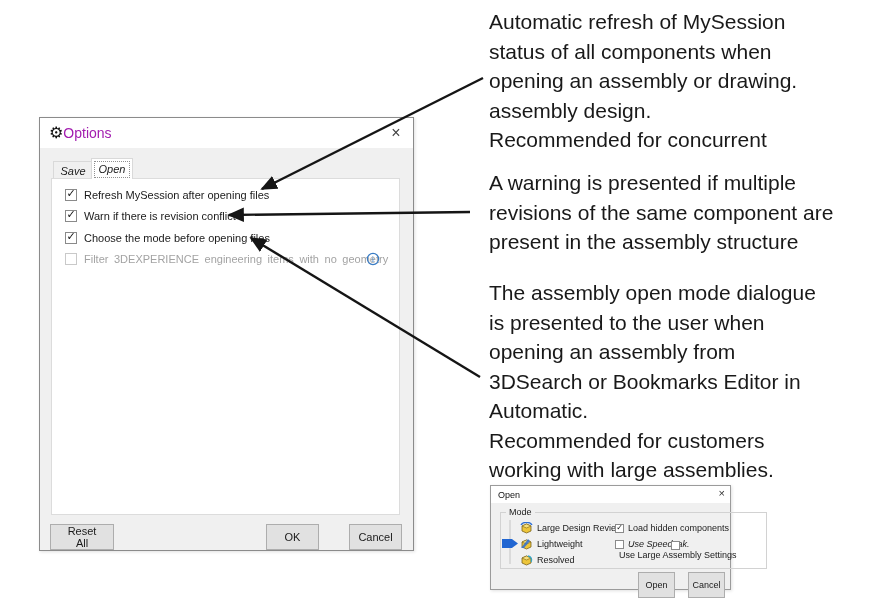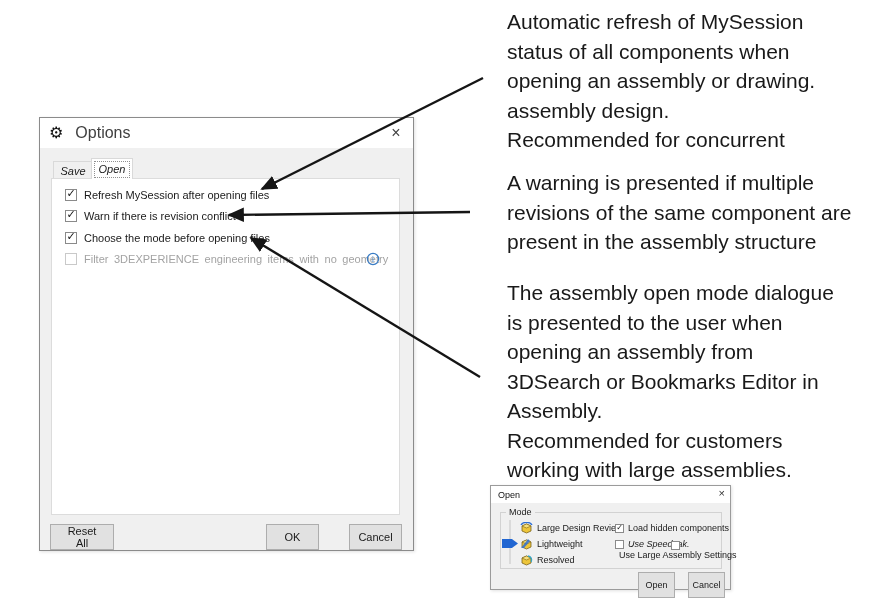--- a/index.html
+++ b/index.html
@@ -5,21 +5,21 @@
   html,body{margin:0;padding:0;}
   body{width:874px;height:614px;position:relative;background:#ffffff;
        font-family:"Liberation Sans",sans-serif;overflow:hidden;}
   .abs{position:absolute;}
 
   
   .opt-dialog{left:39px;top:117px;width:375px;height:434px;background:#f0f0f0;
               border:1px solid #8b8b8b;box-sizing:border-box;box-shadow:1px 1px 3px rgba(0,0,0,.12);}
   .opt-titlebar{left:0;top:0;width:100%;height:30px;background:#ffffff;display:flex;align-items:center;}
   .gear{font-family:"DejaVu Sans",sans-serif;font-size:16px;line-height:16px;color:#111;margin-left:9px;}
-  .opt-title{font-size:16px;color:#404040;margin-left:12px;}
+  .opt-title{font-size:14px;color:#a21caf;margin-left:0;}
   .close-btn{position:absolute;right:0;top:0;width:34px;height:29px;display:flex;align-items:center;
              justify-content:center;font-size:16px;color:#444;cursor:default;}
   .tab{position:absolute;box-sizing:border-box;font-size:11px;color:#1a1a1a;
        display:flex;align-items:center;justify-content:center;font-style:italic;}
   .tab-save{left:13px;top:43px;width:40px;height:18px;background:#f0f0f0;
             border:1px solid #d9d9d9;border-bottom:none;}
   .tab-open{left:51px;top:40px;width:42px;height:21px;background:#ffffff;
             border:1px solid #d9d9d9;border-bottom:none;z-index:2;}
   .tab-open::after{content:"";position:absolute;left:2px;top:2px;right:2px;bottom:1px;
                    border:1px dotted #909090;}
@@ -32,33 +32,33 @@
                font-weight:bold;margin-top:-2px;}
   .cb-label{font-size:11px;color:#1a1a1a;margin-left:7px;white-space:nowrap;}
   .cb-row.disabled .cb-box{border-color:#c9c9c9;}
   .cb-row.disabled .cb-label{color:#a3a3a3;word-spacing:2.5px;}
   .info-ic{left:326px;top:134px;width:14px;height:14px;}
   .win-btn{position:absolute;height:20px;background:#e1e1e1;border:1px solid #adadad;
            box-sizing:border-box;font-size:11px;color:#1a1a1a;display:flex;align-items:center;
            justify-content:center;font-family:"Liberation Sans",sans-serif;padding:12px;}
 
   
-  .note{left:489px;font-size:21px;line-height:29.5px;color:#191919;white-space:nowrap;margin-left:18px;}
+  .note{left:489px;font-size:21px;line-height:29.5px;color:#191919;white-space:nowrap;}
   .note-1{top:7px;} .note-2{top:168px;} .note-3{top:278px;}
 
   
   .arrows{left:0;top:0;width:874px;height:614px;pointer-events:none;z-index:30;}
 
   
   .open-dialog{left:490px;top:485px;width:241px;height:105px;background:#f0f0f0;
                border:1px solid #9b9b9b;box-sizing:border-box;box-shadow:1px 1px 3px rgba(0,0,0,.12);}
   .od-titlebar{left:0;top:0;width:100%;height:17px;background:#ffffff;display:flex;align-items:center;}
   .od-title{font-size:9px;color:#111;margin-left:7px;}
   .od-close{position:absolute;right:5px;top:1px;font-size:11px;color:#333;}
-  .groupbox{left:9px;top:26px;width:222px;height:57px;border:1px solid #d2d2d2;box-sizing:border-box;}
+  .groupbox{left:9px;top:26px;width:267px;height:57px;border:1px solid #d2d2d2;box-sizing:border-box;}
   .group-label{position:absolute;left:5px;top:-6px;font-size:9px;color:#1a1a1a;background:#f0f0f0;
                padding:0 3px;line-height:10px;}
   .mode-track{left:18px;top:34px;width:2px;height:44px;background:#dadada;}
   .mode-pointer{left:11px;top:53px;width:16px;height:9px;background:#2166d2;
                 clip-path:polygon(0 0,62% 0,100% 50%,62% 100%,0 100%);}
   .mode-row{position:absolute;left:29px;display:flex;align-items:center;height:12px;}
   .mode-label{font-size:9px;color:#1a1a1a;margin-left:4px;white-space:nowrap;}
   .od-cb{position:absolute;left:124px;display:flex;align-items:center;height:10px;}
   .od-cb .cb-box{width:9px;height:9px;border-color:#8a8a8a;}
   .od-cb .chk{font-family:"DejaVu Sans",sans-serif;font-size:8px;line-height:8px;font-weight:bold;
@@ -128,21 +128,21 @@
 <div class="abs note note-2">
   <div>A warning is presented if multiple</div>
   <div>revisions of the same component are</div>
   <div>present in the assembly structure</div>
 </div>
 <div class="abs note note-3">
   <div>The assembly open mode dialogue</div>
   <div>is presented to the user when</div>
   <div>opening an assembly from</div>
   <div>3DSearch or Bookmarks Editor in</div>
-  <div>Assembly.</div>
+  <div>Automatic.</div>
   <div>Recommended for customers</div>
   <div>working with large assemblies.</div>
 </div>
 
 <svg class="abs arrows" viewBox="0 0 874 614">
   <defs>
     <marker id="ah" markerWidth="9" markerHeight="8" refX="6.2" refY="3" orient="auto" markerUnits="strokeWidth">
       <path d="M0,0 L7,3 L0,6 z" fill="#151515"></path>
     </marker>
   </defs>

